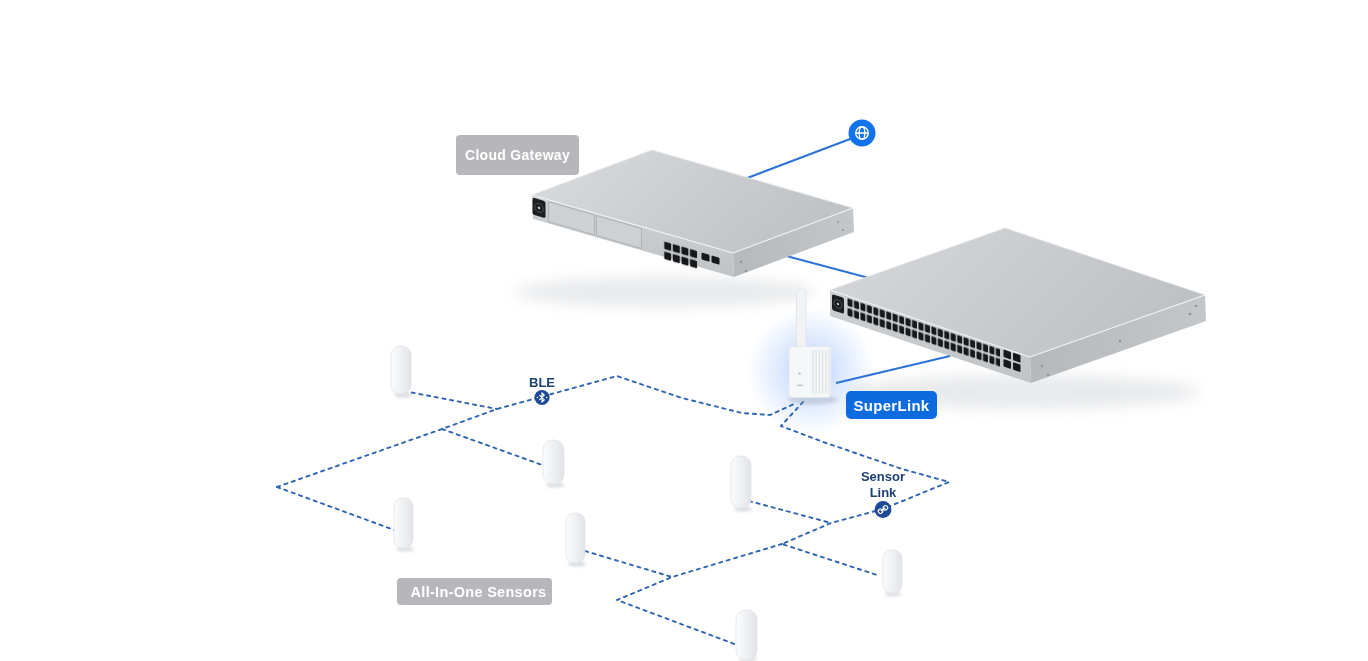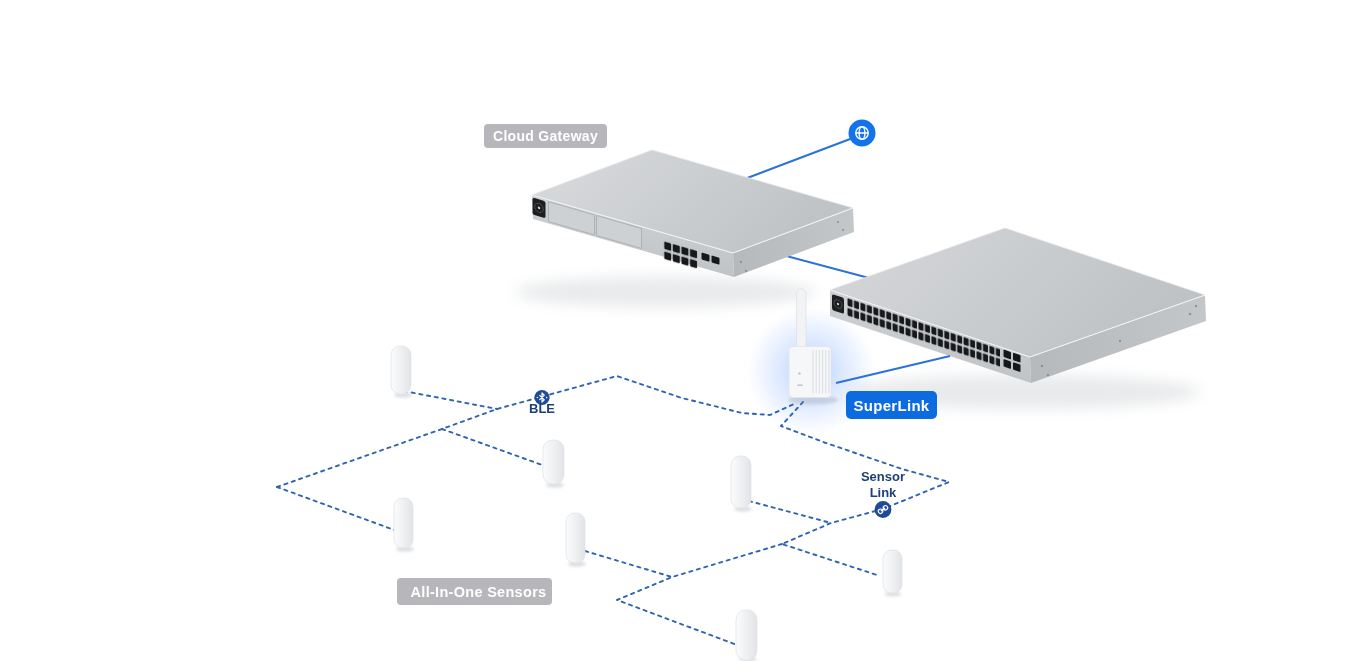--- a/index.html
+++ b/index.html
@@ -6,32 +6,32 @@
   .stage{
     position:relative;width:1368px;height:661px;overflow:hidden;background:#ffffff;
     font-family:"Liberation Sans", sans-serif;
   }
   .stage svg{position:absolute;left:0;top:0;}
   .badge{
     position:absolute;background:#b7b7bb;color:#ffffff;font-weight:700;
     font-size:14px;border-radius:4px;display:flex;align-items:center;justify-content:center;
     letter-spacing:.3px;white-space:nowrap;
   }
-  .badge-cloud-gateway{left:456px;top:124px;width:123px;height:24px;margin-left:28px;}
+  .badge-cloud-gateway{left:456px;top:135px;width:123px;height:40px;}
   .badge-professional-switch{left:1041px;top:192px;width:156px;height:26px;font-size:14.5px;}
   .badge-all-in-one{left:397px;top:578px;width:147px;height:27px;font-size:14.5px;padding-left:8px;}
   .badge-superlink{
     left:846px;top:391px;width:91px;height:28px;background:#0d6be0;
     font-size:15px;border-radius:5px;
   }
   .anno{
     position:absolute;color:#1d4076;font-size:13px;font-weight:700;text-align:center;
     line-height:15.5px;white-space:pre-line;
   }
-  .anno-ble{left:512px;top:375px;width:60px;margin-top:26px;}
+  .anno-ble{left:512px;top:375px;width:60px;}
   .anno-sensor-link{left:846px;top:469px;width:74px;text-align:center;}
 </style>
 </head>
 <body>
 
 <div class="stage">
 
 <svg width="1368" height="661" viewBox="0 0 1368 661">
   <defs>
     <linearGradient id="gwTop" x1="0" y1="0" x2="1" y2="0.35">

